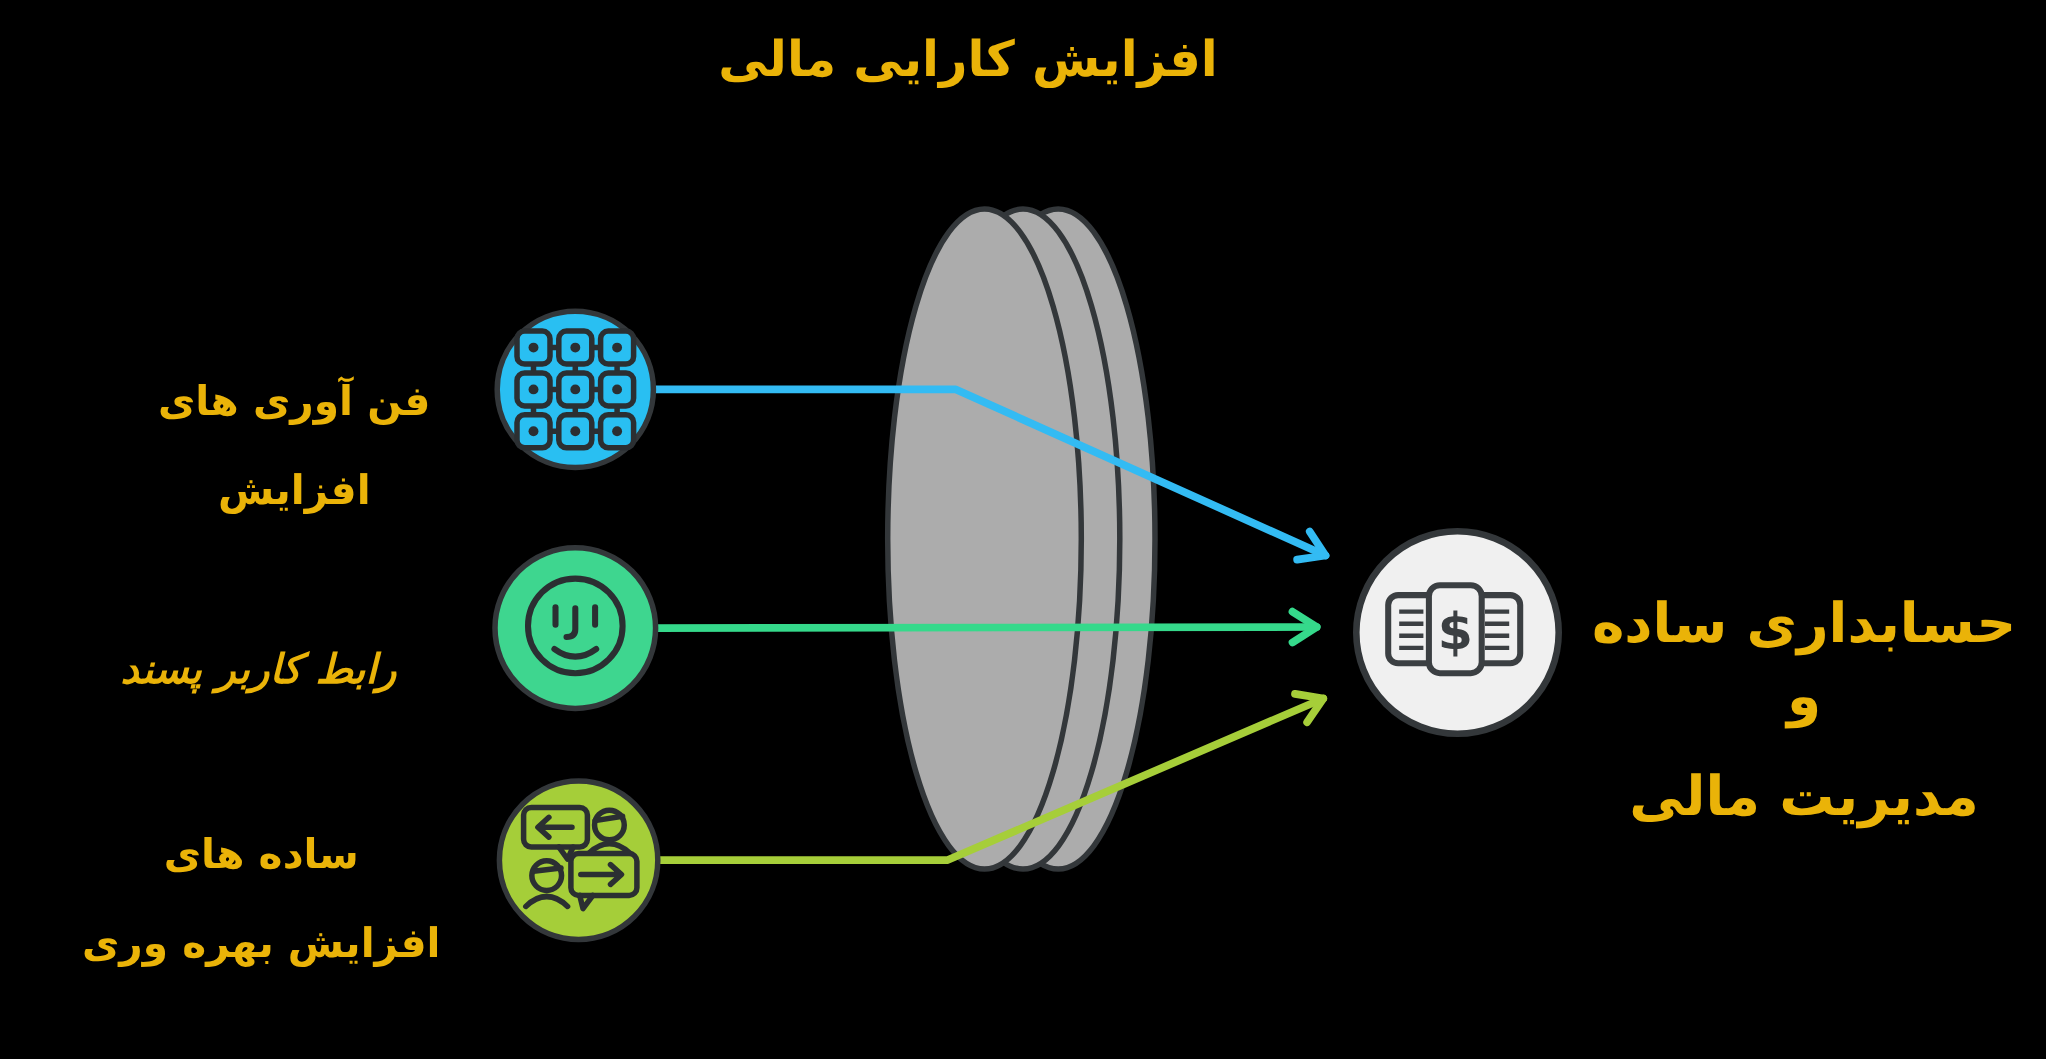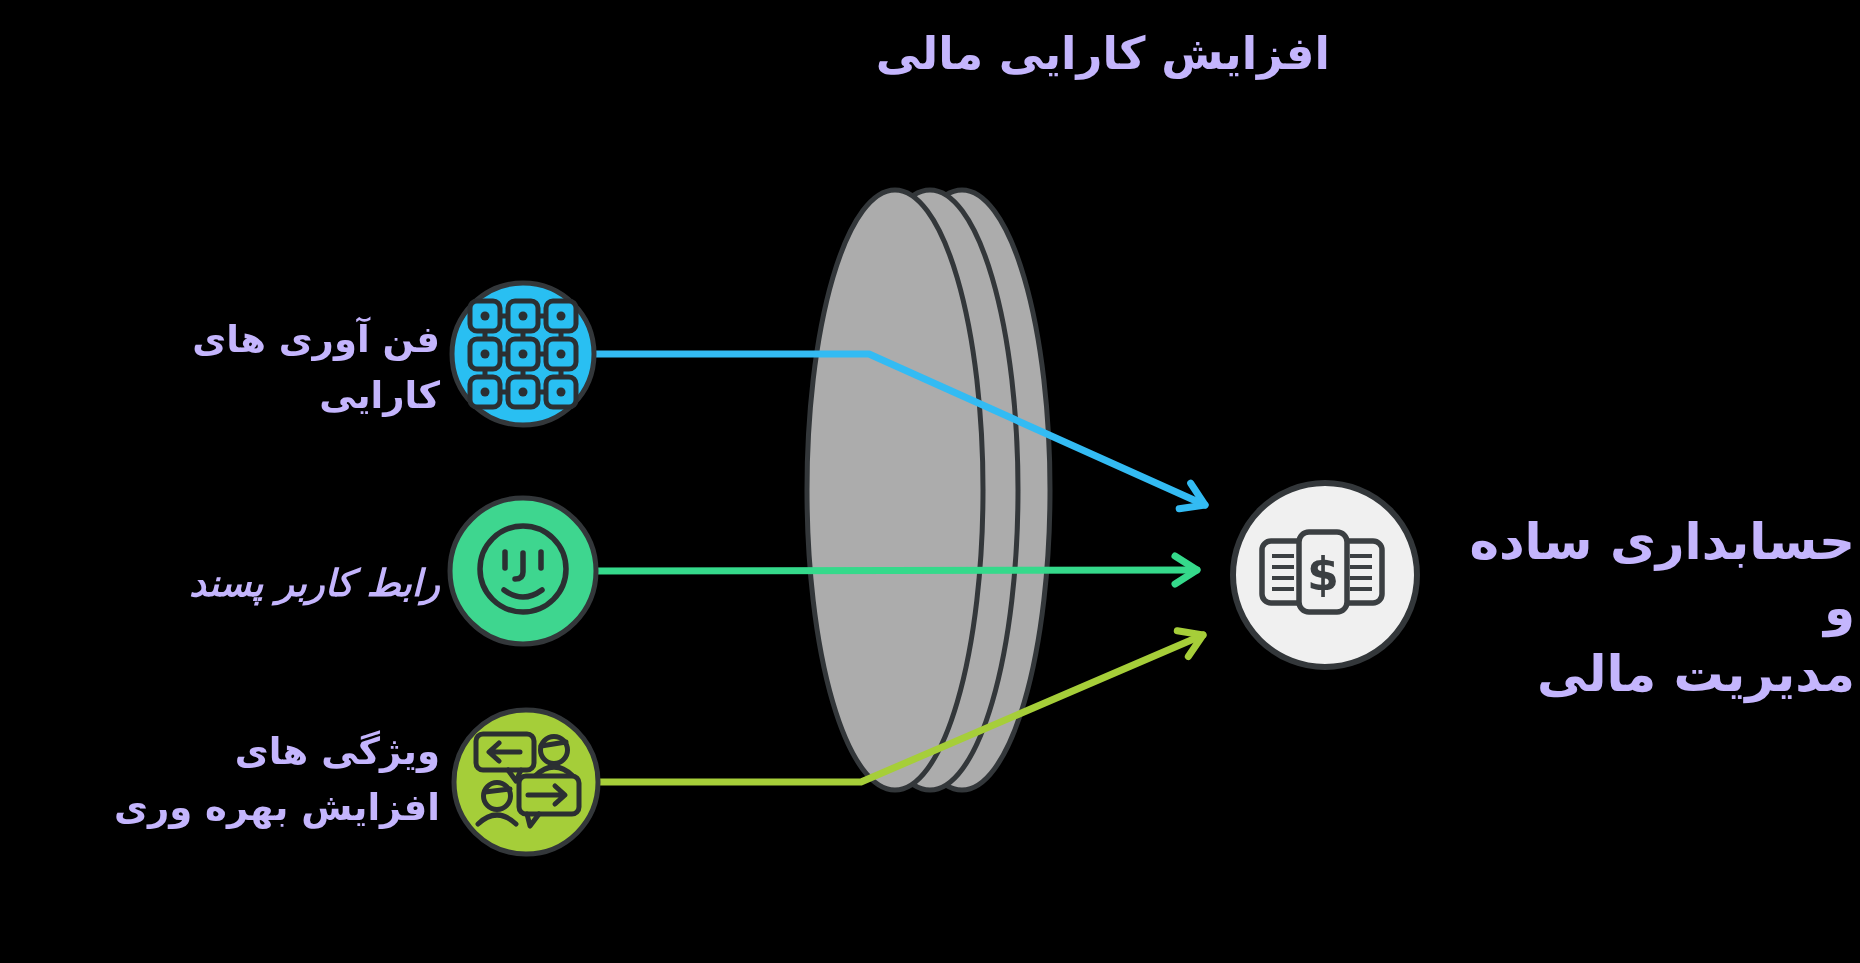--- a/index.html
+++ b/index.html
@@ -1,22 +1,22 @@
 <!DOCTYPE html>
 <html lang="fa"><head>
 <meta charset="utf-8">
 <style>
   html,body{margin:0;padding:0;background:#000;}
   body{width:1860px;height:963px;overflow:hidden;font-family:"DejaVu Sans","Liberation Sans",sans-serif;}
   .stage{position:relative;width:1860px;height:963px;background:#000;}
   .stage svg{position:absolute;left:0;top:0;}
-  .lbl{position:absolute;color:#c4b5fd;font-weight:700;text-align:right;}
+  .lbl{position:absolute;color:#eab308;font-weight:700;text-align:center;}
   .title{left:430px;top:25px;width:900px;font-size:45px;line-height:58px;}
   .in-lbl{font-size:37px;line-height:56px;}
-  .lbl .ln{display:block;}
+  .lbl .ln{display:block;margin-top:25px;}
   .lbl1{left:95px;top:312px;width:345px;}
   .lbl2{left:30px;top:556px;width:410px;font-style:italic;}
   .lbl3{left:35px;top:724px;width:405px;}
   .out-lbl{left:1425px;top:509px;width:430px;font-size:50px;line-height:66px;}
 </style>
 </head>
 <body>
 
 <div class="stage">
 
@@ -118,29 +118,29 @@
         <rect x="1299" y="532" width="48" height="80" rx="10" stroke-width="5.5" fill="#F0F0F0"></rect>
         <text x="1323" y="590" text-anchor="middle" font-size="46" font-weight="700" fill="#3B3F42" stroke="none">$</text>
       </g>
     </g>
   </svg>
 
   <div class="lbl title" dir="rtl">افزایش کارایی مالی</div>
 
   <div class="lbl in-lbl lbl1" dir="rtl">
     <span class="ln">فن آوری های</span>
-    <span class="ln">کارایی</span>
+    <span class="ln">افزایش</span>
   </div>
 
   <div class="lbl in-lbl lbl2" dir="rtl">
     <span class="ln">رابط کاربر پسند</span>
   </div>
 
   <div class="lbl in-lbl lbl3" dir="rtl">
-    <span class="ln">ویژگی های</span>
+    <span class="ln">ساده های</span>
     <span class="ln">افزایش بهره وری</span>
   </div>
 
   <div class="lbl out-lbl" dir="rtl">
     <span class="ln">حسابداری ساده و</span>
     <span class="ln">مدیریت مالی</span>
   </div>
 
 </div>
 

